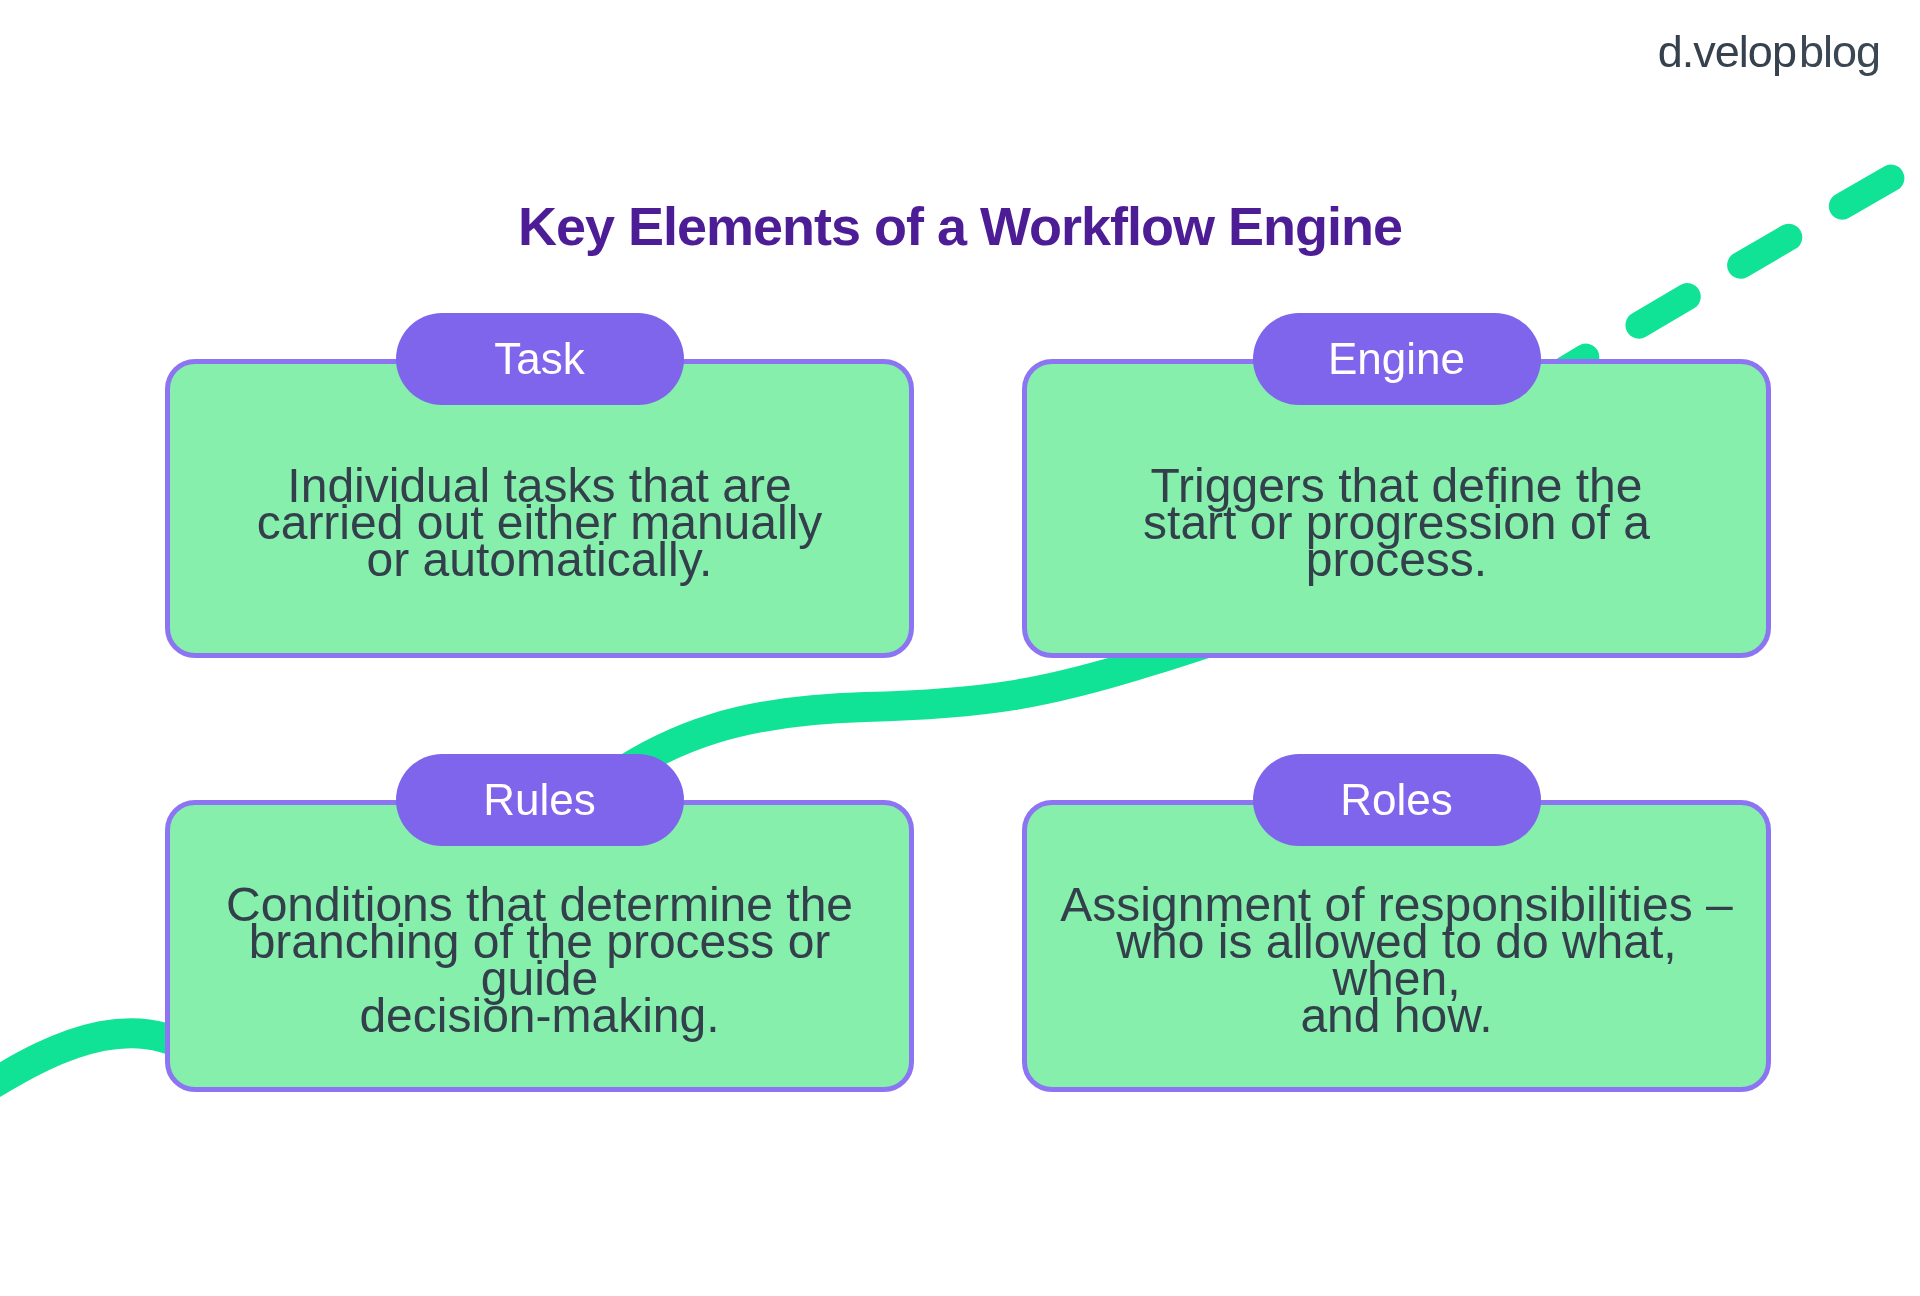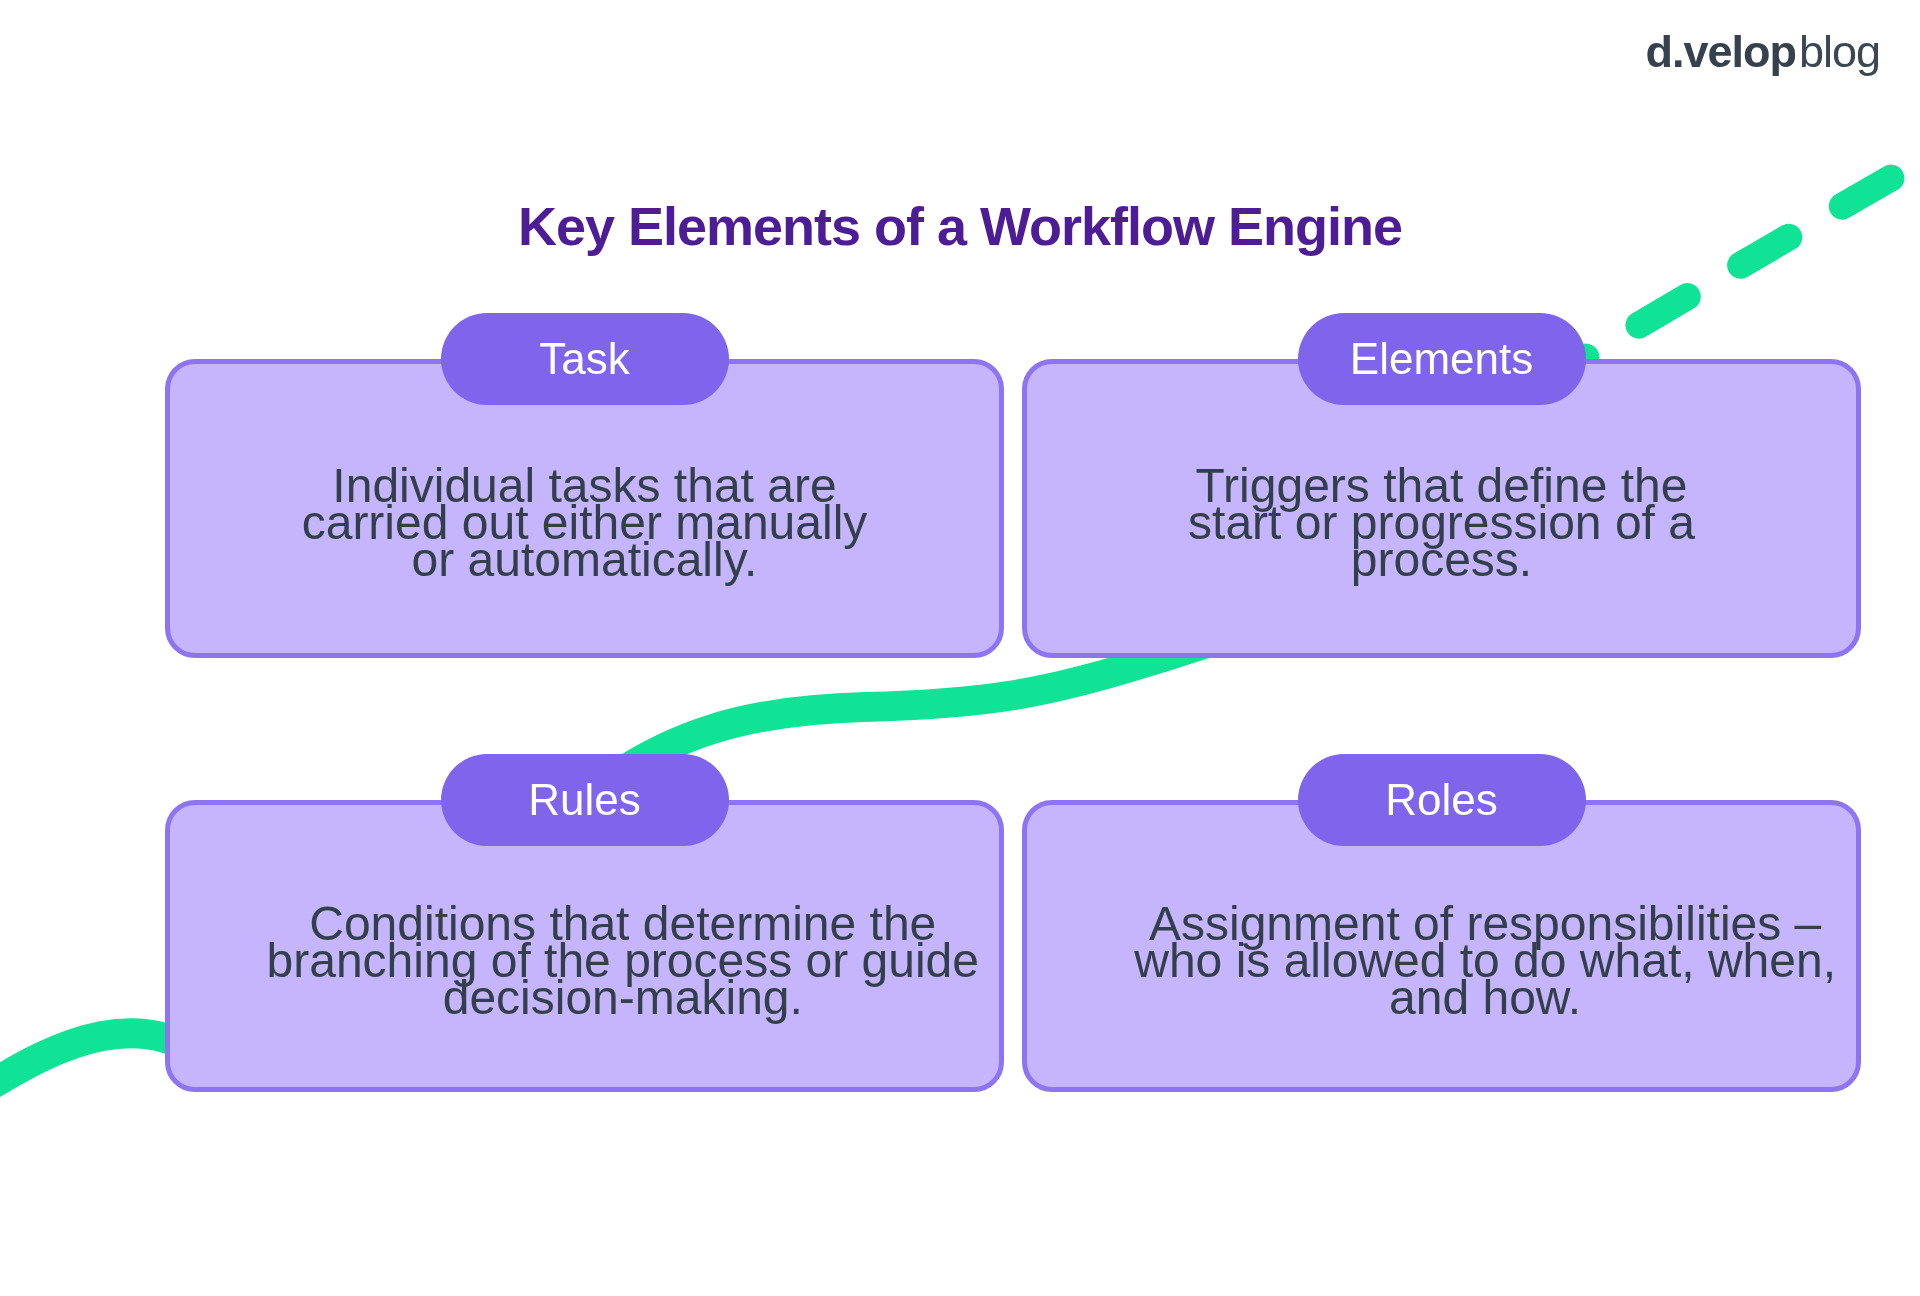--- a/index.html
+++ b/index.html
@@ -29,44 +29,44 @@
     position: absolute;
     top: 24px;
     right: 40px;
     z-index: 3;
     font-size: 45px;
     line-height: 56px;
     letter-spacing: -1px;
     color: #35414c;
     white-space: nowrap;
   }
-  .logo .brand { font-weight: 700; }
+  .logo .brand { font-weight: 400; }
   .logo .suffix { font-weight: 400; margin-left: 3px; color: #3b4854; }
 
   
   .title {
     position: absolute;
     top: 158px;
     left: 0;
     width: 100%;
     text-align: center;
     z-index: 3;
     font-size: 54px;
     line-height: 64px;
     font-weight: 700;
     letter-spacing: -1px;
     color: #4c1d95;
   }
 
   
   .card {
     position: absolute;
-    width: 839px;
+    width: 749px;
     box-sizing: border-box;
-    background: #c4b5fd;
+    background: #86efac;
     border: 5px solid #8d74f2;
     border-radius: 30px;
     z-index: 2;
     display: flex;
     align-items: center;
     justify-content: center;
     text-align: center;
   }
   .card.row1 { top: 359px; height: 299px; }
   .card.row2 { top: 800px; height: 292px; justify-content: flex-end; }
@@ -119,21 +119,21 @@
 <h1 class="title">Key Elements of a Workflow Engine</h1>
 
 <div class="card row1 col1">
   <div class="pill">Task</div>
   <p class="card-text">Individual tasks that are
 carried out either manually
 or automatically.</p>
 </div>
 
 <div class="card row1 col2">
-  <div class="pill">Elements</div>
+  <div class="pill">Engine</div>
   <p class="card-text">Triggers that define the
 start or progression of a
 process.</p>
 </div>
 
 <div class="card row2 col1">
   <div class="pill">Rules</div>
   <p class="card-text">Conditions that determine the
 branching of the process or guide
 decision-making.</p>

